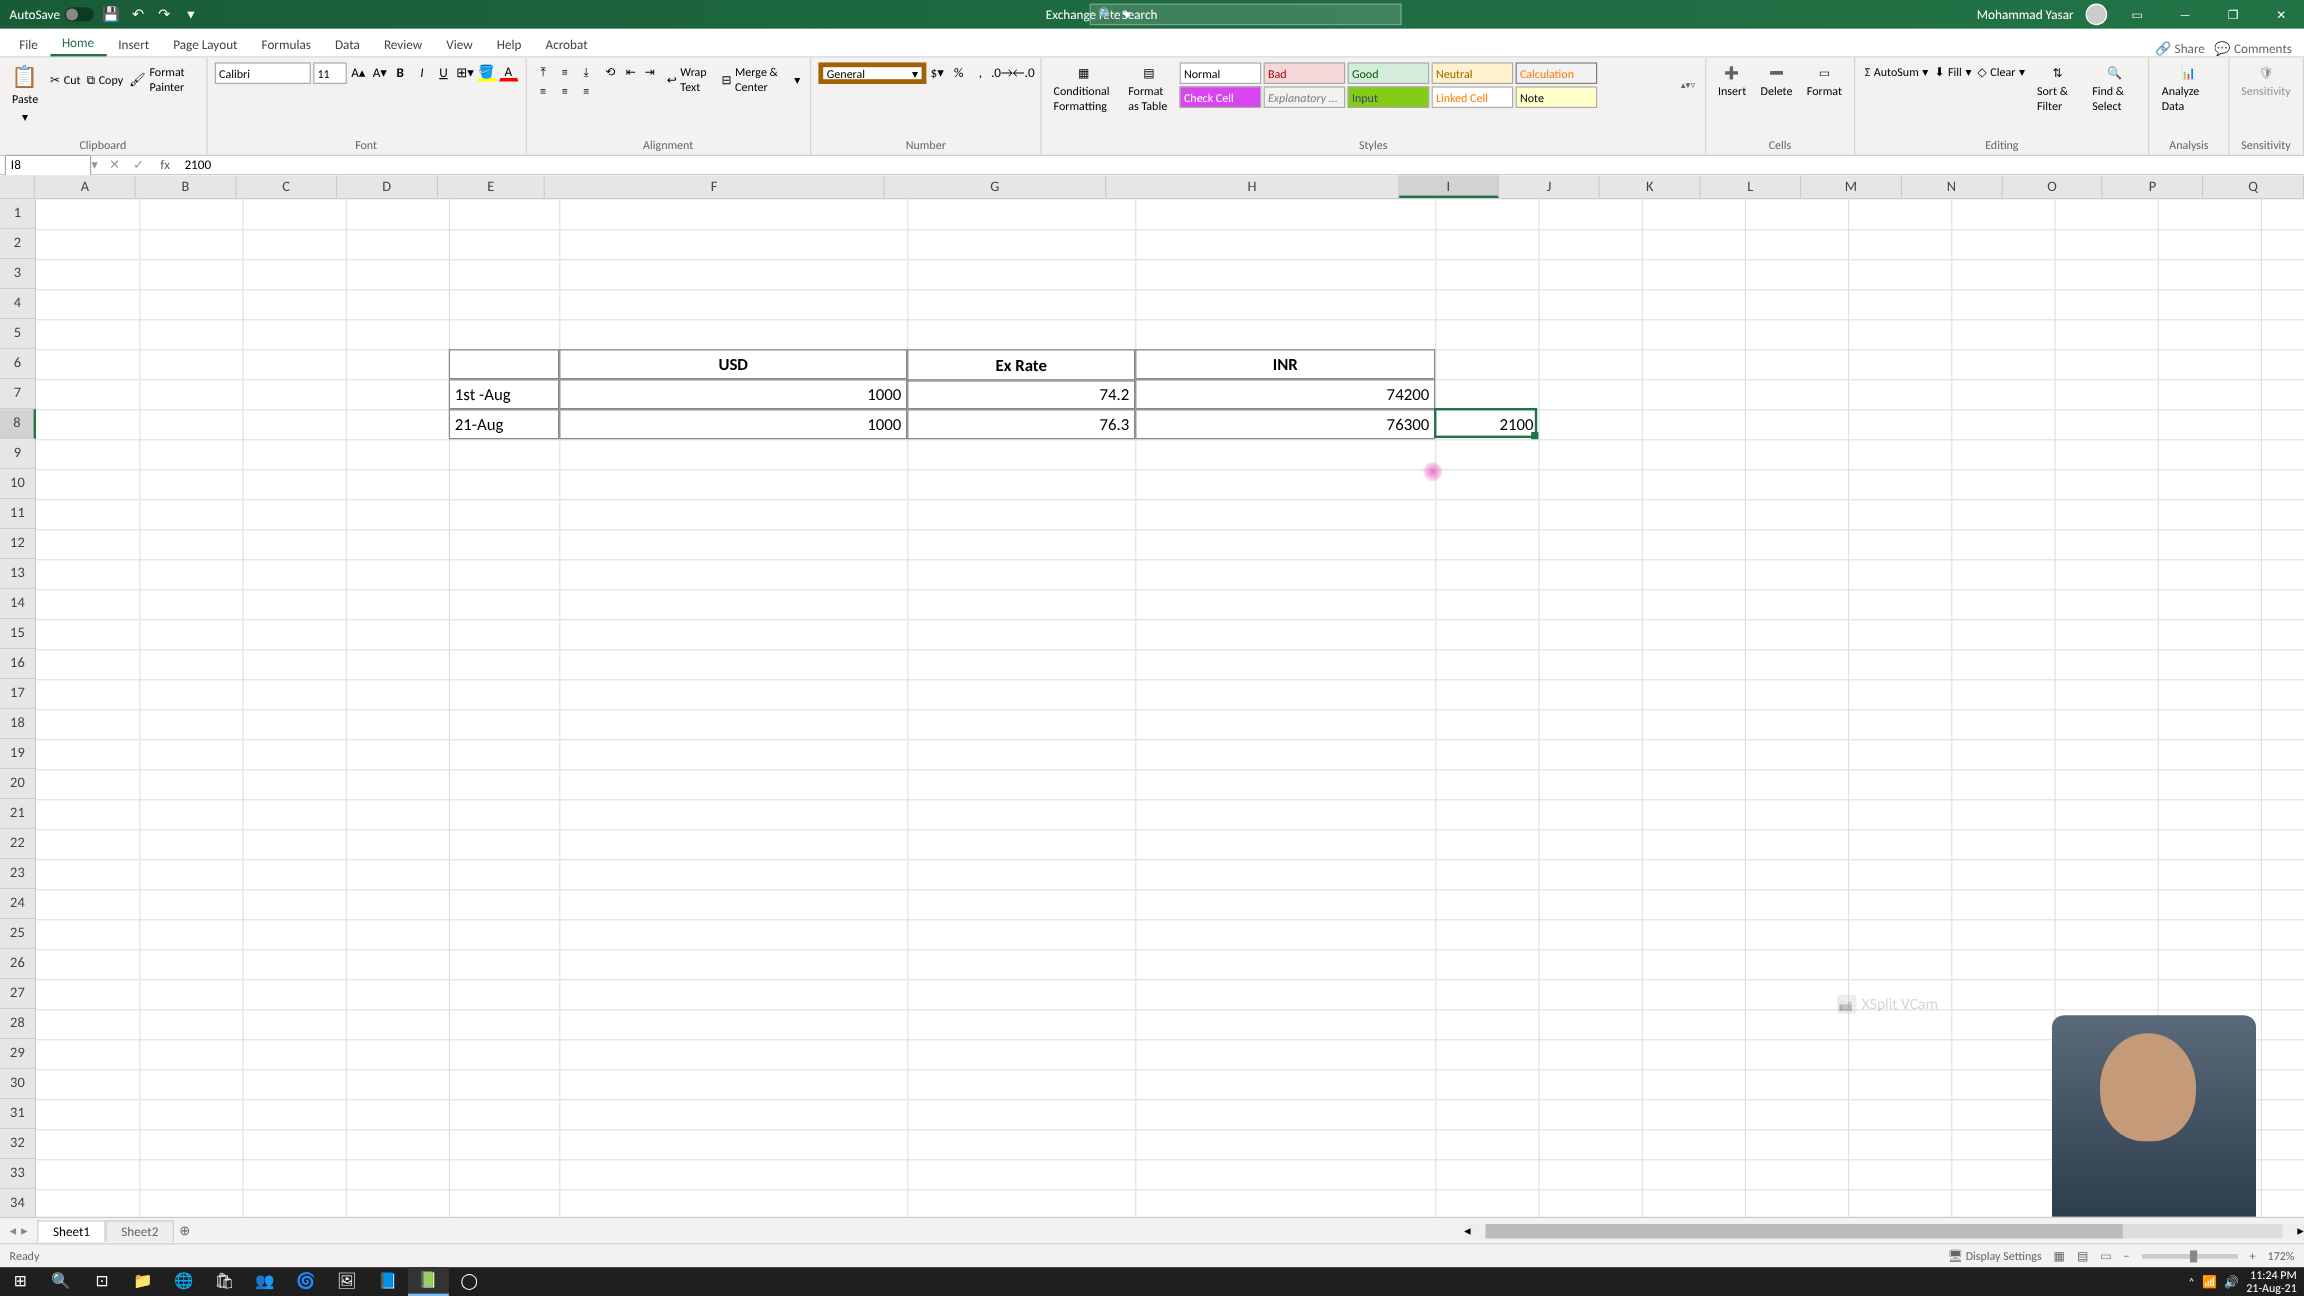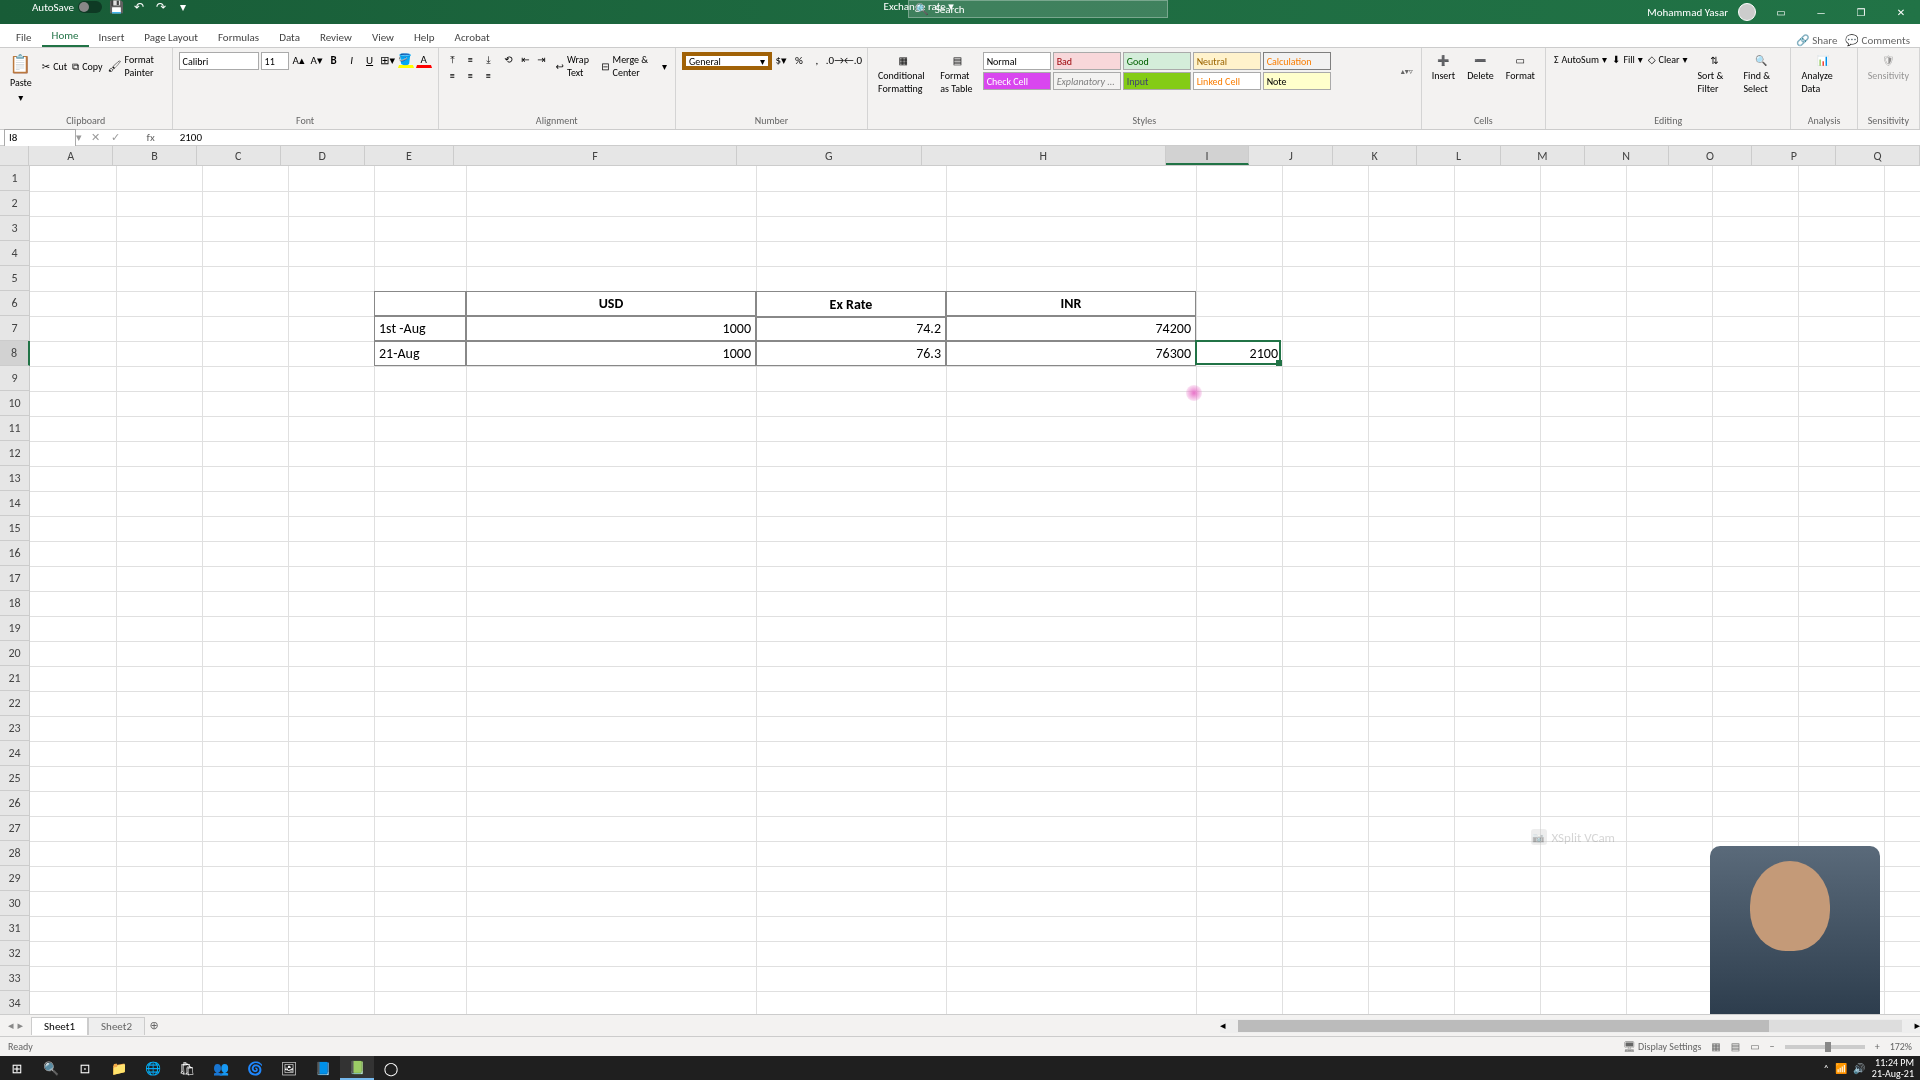--- a/index.html
+++ b/index.html
@@ -1,19 +1,19 @@
 <!DOCTYPE html>
 <html><head>
 <meta charset="utf-8">
 <style>
 * { box-sizing: border-box; margin: 0; padding: 0; font-family: "Segoe UI", Calibri, sans-serif; }
 body { width: 1920px; height: 1080px; overflow: hidden; background: #fff; position: relative; }
 
 
-.titlebar { height: 24px; background: linear-gradient(to right, #185c37, #1e6b41, #217346); display: flex; align-items: flex-start; color: #fff; font-size: 11px; padding-left: 24px; }
+.titlebar { height: 24px; background: linear-gradient(to right, #185c37, #1e6b41, #217346); display: flex; align-items: center; color: #fff; font-size: 11px; }
 .titlebar .left { display: flex; align-items: center; gap: 8px; padding-left: 8px; }
 .autosave { display: flex; align-items: center; gap: 4px; }
 .autosave-toggle { width: 24px; height: 12px; background: #0e3a24; border-radius: 6px; position: relative; }
 .autosave-toggle::after { content:""; width:10px; height:10px; background:#888; border-radius:50%; position:absolute; left:1px; top:1px; }
 .qat-icon { width: 14px; height: 14px; display: inline-flex; align-items: center; justify-content: center; color: #fff; font-size: 12px; }
 .titlebar .center { flex: 1; text-align: center; }
 .title-text { cursor: default; }
 .titlebar .right { display: flex; align-items: center; gap: 10px; padding-right: 4px; }
 .search-box { position: absolute; left: 50%; transform: translateX(-20%); background: rgba(255,255,255,0.15); border: 1px solid rgba(255,255,255,0.3); height: 18px; width: 260px; display: flex; align-items: center; padding: 0 6px; gap: 6px; font-size: 11px; color: #fff; }
 .user-name { font-size: 11px; }
@@ -70,21 +70,21 @@
 .style-input { background:#84cc16; color:#3f3f76;text-align:right; }
 .style-link { background:#fff; color:#fa7d00; }
 .style-note { background:#ffffcc; }
 .style-chevrons { width:14px; display:flex; flex-direction:column; justify-content:space-around; font-size:8px; color:#666; }
 
 
 .formula-row { height: 16px; display: flex; align-items: center; border-bottom: 1px solid #ccc; font-size: 11px; }
 .name-box { width: 72px; height: 18px; border: 1px solid #aaa; margin-left: 4px; padding: 0 4px; display:flex; align-items:center; background:#fff; }
 .fb-btns { display:flex; margin-left:4px; }
 .fb-btn { width: 20px; text-align:center; color:#999; }
-.fx-label { color:#666; margin: 0 21px; }
+.fx-label { color:#666; margin: 0 8px; }
 .formula-input { flex:1; padding:0 4px; }
 
 
 .grid-wrap { position: relative; height: 880px; background:#fff; overflow:hidden; }
 .col-headers { display:flex; height: 20px; background:#e6e6e6; border-bottom:1px solid #ccc; font-size:12px; }
 .corner { width: 30px; border-right:1px solid #ccc; background:#e6e6e6; }
 .col-h { border-right:1px solid #ccc; text-align:center; line-height:20px; color:#444; }
 .col-h.sel { background:#d2d2d2; border-bottom:2px solid #217346; }
 .row-headers { position:absolute; left:0; top:20px; width:30px; }
 .row-h { height:25px; border-bottom:1px solid #ccc; border-right:1px solid #ccc; background:#e6e6e6; text-align:center; font-size:12px; line-height:25px; color:#444; }

